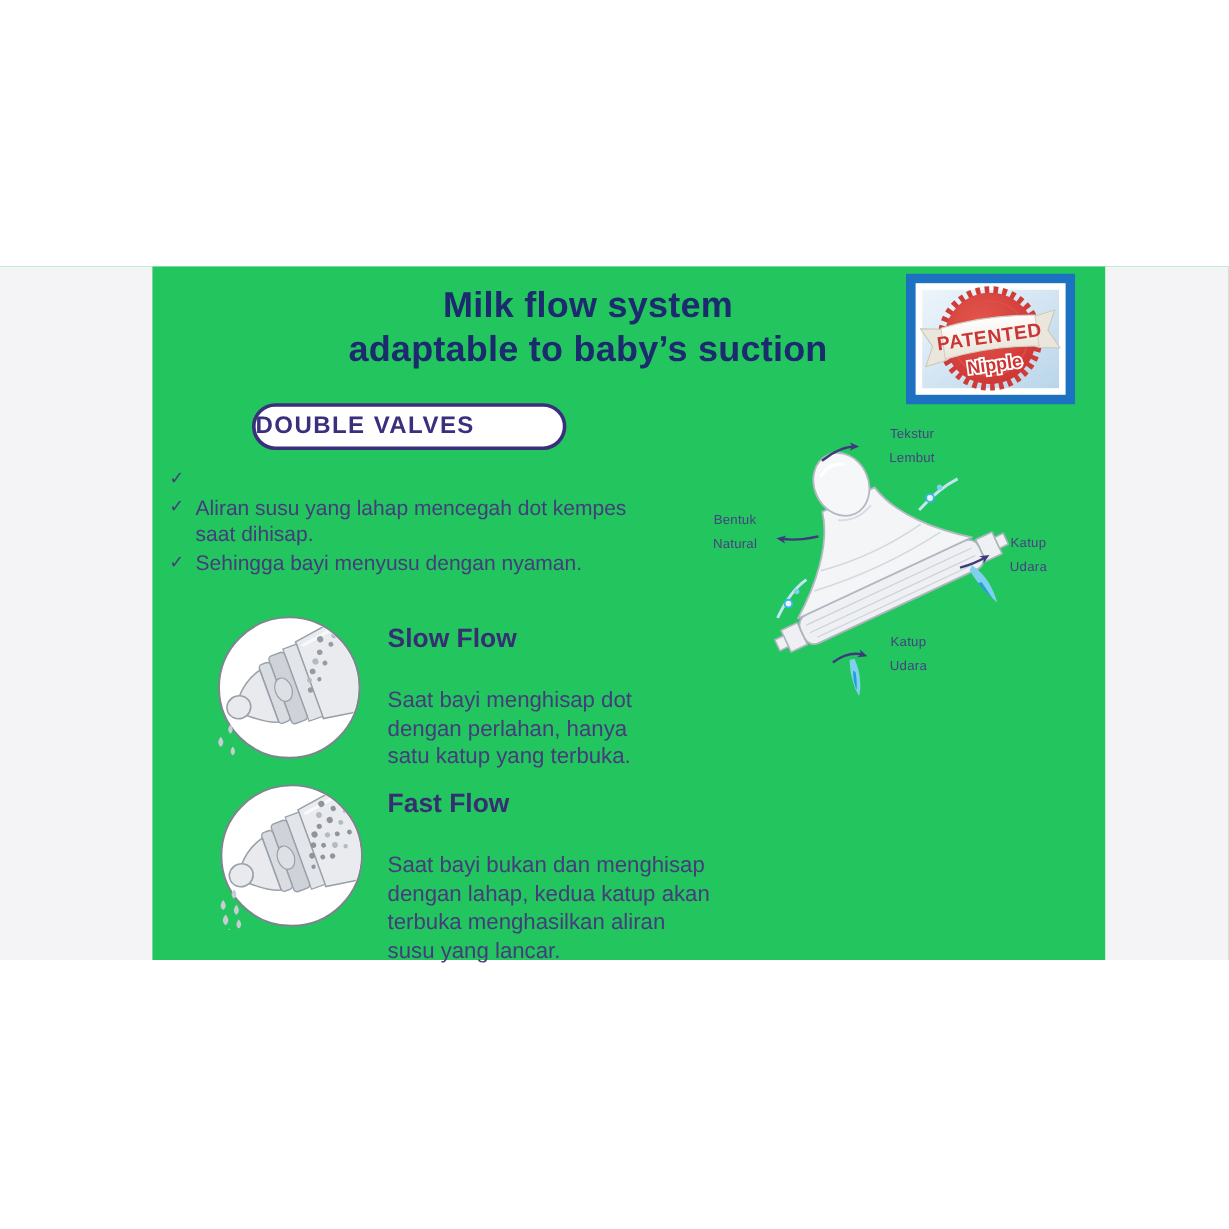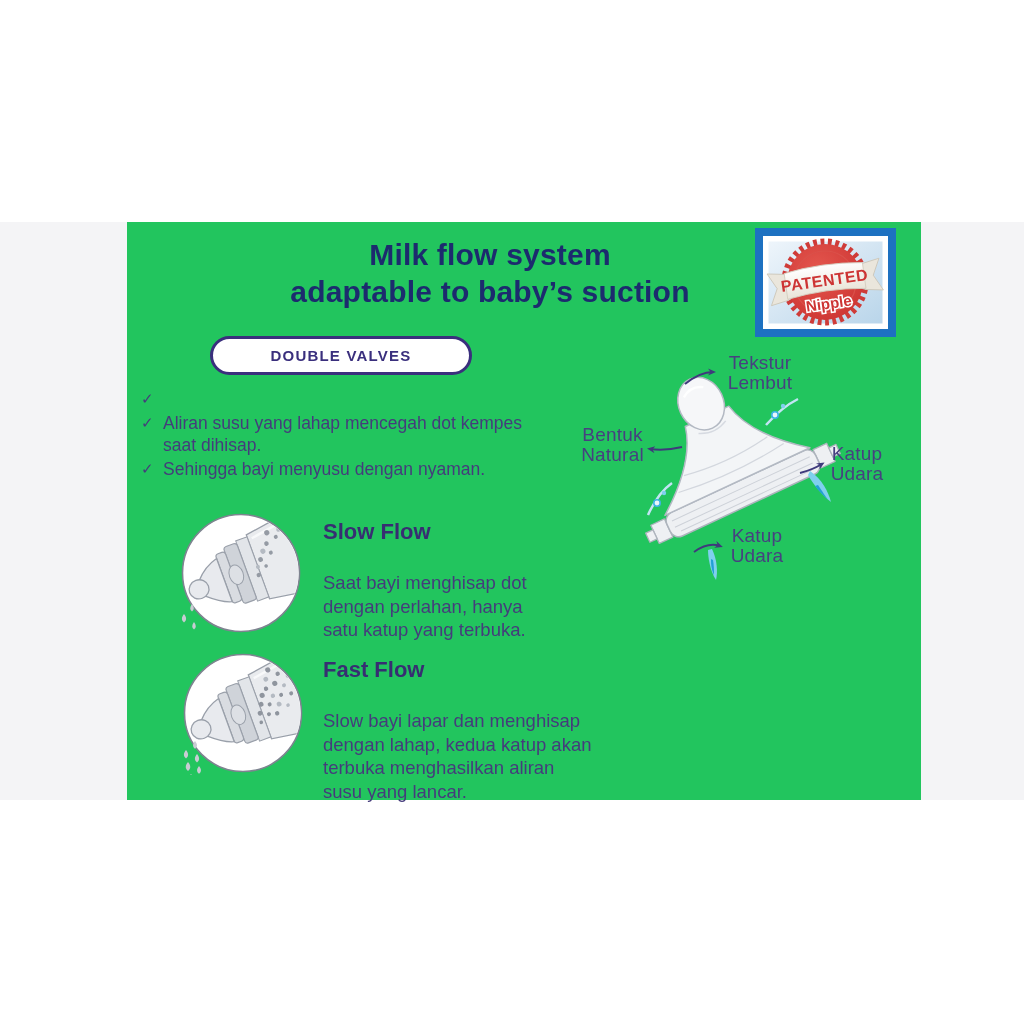--- a/index.html
+++ b/index.html
@@ -15,41 +15,41 @@
 
   .title{
     position:absolute;left:170px;top:14px;width:640px;text-align:center;
     color:#1c2b6e;font-size:30px;font-weight:bold;line-height:37px;letter-spacing:.2px;
   }
   .badge{position:absolute;left:755px;top:6px;width:141px;height:109px;}
 
   .pill{
     position:absolute;left:210px;top:114px;width:256px;height:33px;
     border:3px solid #3a2f7d;border-radius:21px;background:#fff;
-    display:flex;align-items:center;justify-content:center;
-    color:#3a2f7d;font-size:15px;font-weight:bold;letter-spacing:1.2px;
+    display:flex;align-items:center;justify-content:flex-start;
+    color:#3a2f7d;font-size:20px;font-weight:bold;letter-spacing:1.2px;
   }
 
   .checklist{position:absolute;left:141px;top:166px;width:460px;color:#453c7c;font-size:17.5px;line-height:22.5px;}
   .check-item{display:flex;margin:0 0 1px 0;}
   .check-glyph{flex:0 0 auto;width:15px;margin-right:7px;font-size:15px;line-height:22.5px;color:#453c7c;}
 
   .flow-illu{position:absolute;width:124px;height:124px;}
   .flow-illu.slow{left:179px;top:289px;}
   .flow-illu.fast{left:181px;top:429px;}
   .flow-text{position:absolute;left:323px;width:300px;color:#453c7c;}
   .flow-text.slow{top:297px;}
   .flow-text.fast{top:435px;}
   .flow-heading{font-size:22px;font-weight:bold;color:#372e72;}
   .flow-body{margin-top:26px;font-size:18.5px;line-height:23.5px;}
 
   .diagram{position:absolute;left:570px;top:123px;width:330px;height:262px;}
   .diagram svg{position:absolute;left:0;top:0;}
   .dg-label{
-    position:absolute;text-align:center;color:#474180;font-size:19px;line-height:19.5px;letter-spacing:.2px;
+    position:absolute;text-align:center;color:#474180;font-size:11px;line-height:19.5px;letter-spacing:.2px;
   }
   .dg-label.texture{left:145px;top:8px;width:90px;}
   .dg-label.shape{left:0px;top:80px;width:85px;}
   .dg-label.valve-right{left:248px;top:99px;width:78px;}
   .dg-label.valve-bottom{left:148px;top:181px;width:78px;}
 </style>
 </head>
 <body>
 
 <div class="canvas">
@@ -202,21 +202,21 @@
           <path d="M 5,99 c 2.8,3.4 2.8,6.2 0,8.4 c -2.8,-2.2 -2.8,-5 0,-8.4 z"></path>
           <path d="M 16,103 c 2.8,3.4 2.8,6.2 0,8.4 c -2.8,-2.2 -2.8,-5 0,-8.4 z"></path>
           <path d="M 7,111 c 3,3.6 3,6.6 0,9 c -3,-2.4 -3,-5.4 0,-9 z"></path>
           <path d="M 18,115 c 2.6,3.2 2.6,5.8 0,7.8 c -2.6,-2 -2.6,-4.6 0,-7.8 z"></path>
           <path d="M 10,123 c 2.6,3.2 2.6,5.8 0,7.8 c -2.6,-2 -2.6,-4.6 0,-7.8 z"></path>
         </g>
       </svg>
     </div>
     <div class="flow-text fast">
       <div class="flow-heading">Fast Flow</div>
-      <div class="flow-body ml">Slow bayi lapar dan menghisap
+      <div class="flow-body ml">Saat bayi bukan dan menghisap
 dengan lahap, kedua katup akan
 terbuka menghasilkan aliran
 susu yang lancar.</div>
     </div>
 
     <div class="diagram">
       <svg width="330" height="262" viewBox="0 0 330 262">
         <defs>
           <marker id="arrh" markerWidth="9" markerHeight="9" refX="5" refY="4.5" orient="auto" markerUnits="userSpaceOnUse">
             <path d="M0,1 L8,4.5 L0,8 L2.5,4.5 Z" fill="#3f3a7c"></path>

